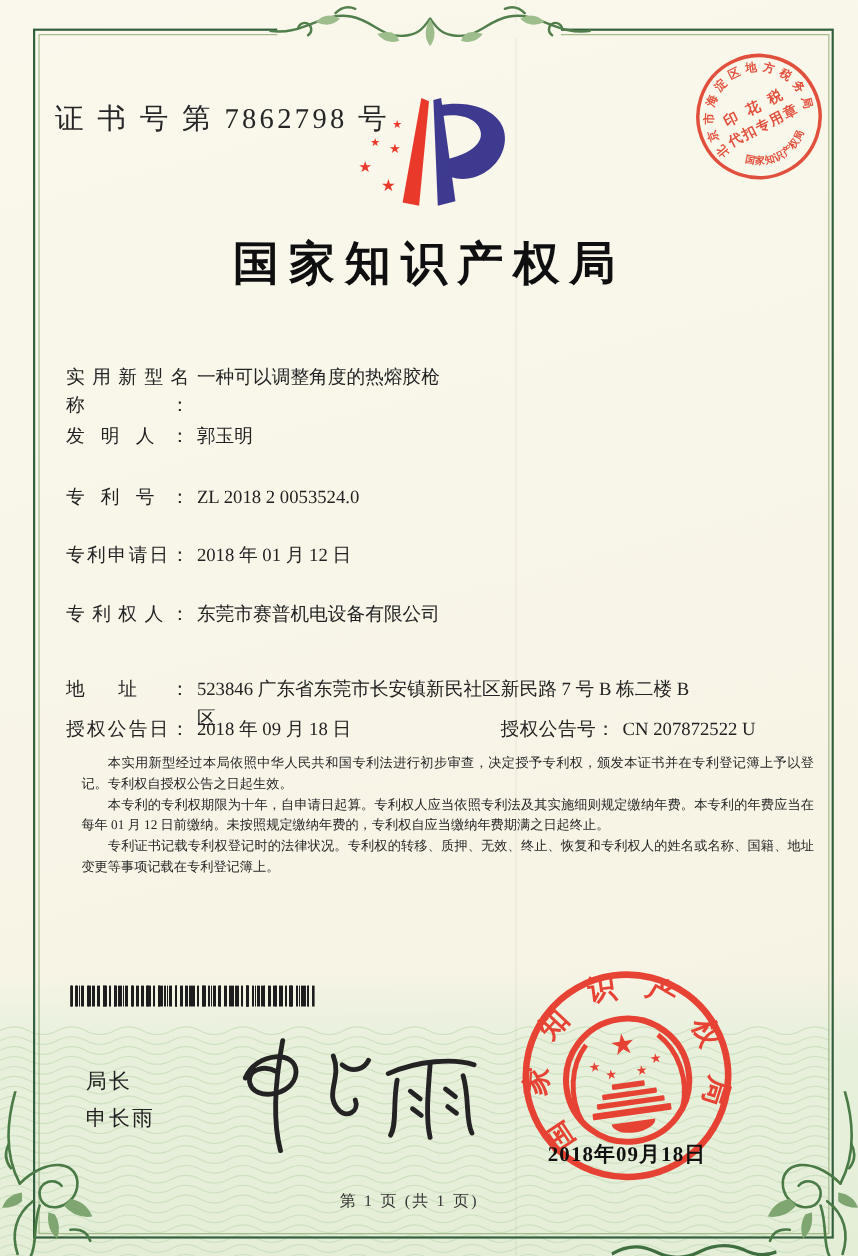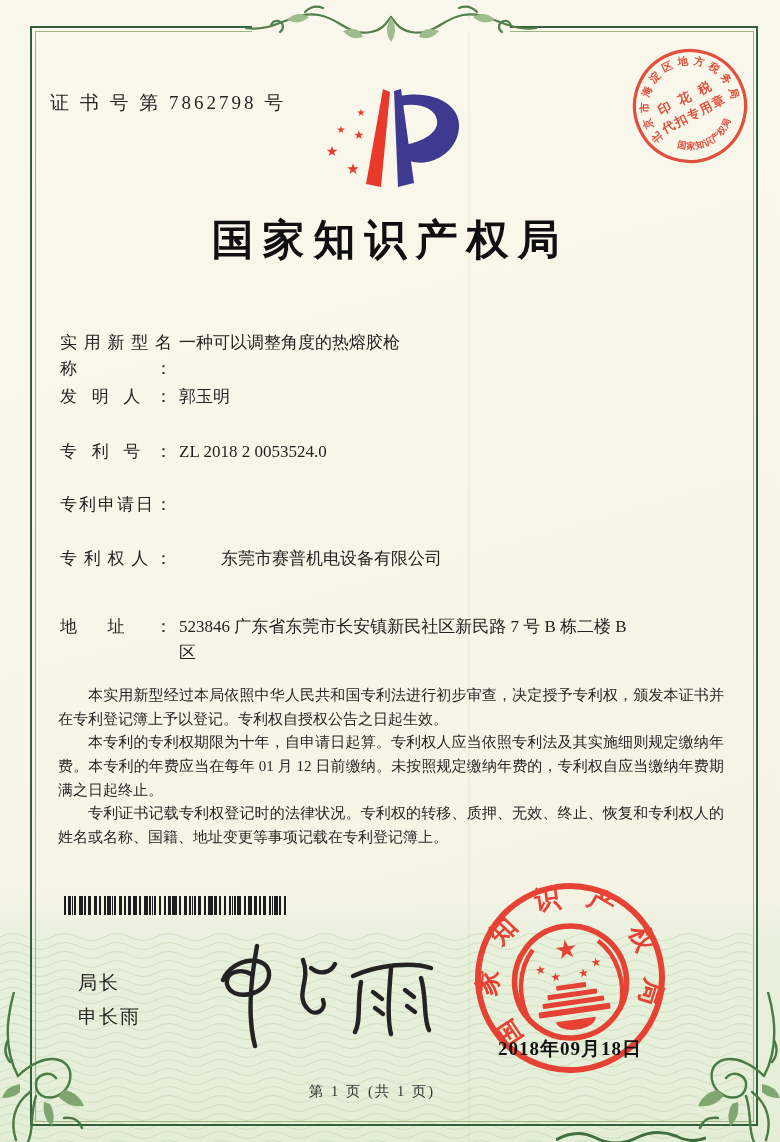--- a/index.html
+++ b/index.html
@@ -10,32 +10,32 @@
   }
   .abs{position:absolute;}
   
   #green-zone{left:0;top:884px;width:780px;height:258px;
     background:linear-gradient(180deg,rgba(233,241,222,0) 0,rgba(233,241,222,.85) 46px,#e7f0db 70px,#e4eed7 100%);overflow:hidden;}
   
   #frame{left:30px;top:26px;width:724px;height:1096px;border:2.5px solid #33603c;}
   #frame:after{content:"";position:absolute;inset:2.5px;border:1px solid #9cb483;}
   #frame-cover{left:252px;top:20px;width:258px;height:14px;background:#f9f6ea;}
   
-  #cert-number{left:50px;top:90px;font-size:19px;letter-spacing:3px;color:#262626;}
+  #cert-number{left:50px;top:90px;font-size:26px;letter-spacing:3px;color:#262626;}
   #title{left:0;top:212px;width:780px;text-align:center;font-size:42px;font-weight:600;letter-spacing:9px;color:#0f0f0f;}
   .row{left:60px;width:664px;display:flex;font-size:17px;line-height:1.55;color:#222;}
   .flabel{width:112px;flex:0 0 112px;text-align:justify;text-align-last:justify;}
   .fvalue{margin-left:7px;white-space:pre-line;}
   #row-name{top:330px;} #row-inventor{top:384px;} #row-patno{top:439px;}
-  #row-filing{top:492px;} #row-patentee{top:546px;gap:42px;} #row-address{top:590px;margin-top:24px;}
+  #row-filing{top:492px;} #row-patentee{top:546px;} #row-address{top:590px;margin-top:24px;}
   #row-grant{top:650px;}
   #row-address .fvalue{width:545px;}
   #grant-pair2{position:absolute;left:395px;top:0;display:flex;}
   #grant-pair2 .flabel{width:104px;flex:0 0 104px;}
-  #paragraphs{left:58px;top:684px;width:666px;font-size:15px;line-height:1.58;text-align:justify;color:#262626;}
+  #paragraphs{left:74px;top:684px;width:666px;font-size:12px;line-height:1.58;text-align:justify;color:#262626;}
   #paragraphs p{margin:0;text-indent:2em;}
   #barcode{left:64px;top:896px;width:222px;height:19px;
     background:
       repeating-linear-gradient(90deg,#1d1d1d 0 2px,rgba(0,0,0,0) 2px 5px),
       repeating-linear-gradient(90deg,#1d1d1d 0 1px,rgba(0,0,0,0) 1px 8px),
       repeating-linear-gradient(90deg,rgba(0,0,0,0) 0 4px,#1d1d1d 4px 6px,rgba(0,0,0,0) 6px 13px);}
   #officer-title{left:78px;top:970px;font-size:19px;letter-spacing:2px;color:#222;}
   #officer-name{left:78px;top:1004px;font-size:19px;letter-spacing:2px;color:#222;}
   #signature{left:185px;top:938px;}
   #tax-stamp{left:612px;top:28px;transform:rotate(-27deg);opacity:.93;}
@@ -149,29 +149,38 @@
   <div class="abs row" id="row-name">
     <span class="flabel">实用新型名称：</span>
     <span class="fvalue">一种可以调整角度的热熔胶枪</span>
   </div>
   <div class="abs row" id="row-patno">
     <span class="flabel">专利号：</span>
     <span class="fvalue">ZL 2018 2 0053524.0</span>
   </div>
   <div class="abs row" id="row-filing">
     <span class="flabel">专利申请日：</span>
+    <span class="fvalue">2018 年 01 月 12 日</span>
   </div>
   <div class="abs row" id="row-patentee">
     <span class="flabel">专利权人：</span>
     <span class="fvalue">东莞市赛普机电设备有限公司</span>
   </div>
   <div class="abs row" id="row-address">
     <span class="flabel">地址：</span>
     <span class="fvalue">523846 广东省东莞市长安镇新民社区新民路 7 号 B 栋二楼 B
 区</span>
+  </div>
+  <div class="abs row" id="row-grant">
+    <span class="flabel">授权公告日：</span>
+    <span class="fvalue">2018 年 09 月 18 日</span>
+    <span id="grant-pair2">
+      <span class="flabel">授权公告号：</span>
+      <span class="fvalue">CN 207872522 U</span>
+    </span>
   </div>
 
   <div class="abs" id="paragraphs">
     <p>本实用新型经过本局依照中华人民共和国专利法进行初步审查，决定授予专利权，颁发本证书并在专利登记簿上予以登记。专利权自授权公告之日起生效。</p>
     <p>本专利的专利权期限为十年，自申请日起算。专利权人应当依照专利法及其实施细则规定缴纳年费。本专利的年费应当在每年 01 月 12 日前缴纳。未按照规定缴纳年费的，专利权自应当缴纳年费期满之日起终止。</p>
     <p>专利证书记载专利权登记时的法律状况。专利权的转移、质押、无效、终止、恢复和专利权人的姓名或名称、国籍、地址变更等事项记载在专利登记簿上。</p>
   </div>
 
   <div class="abs" id="barcode"></div>
 

